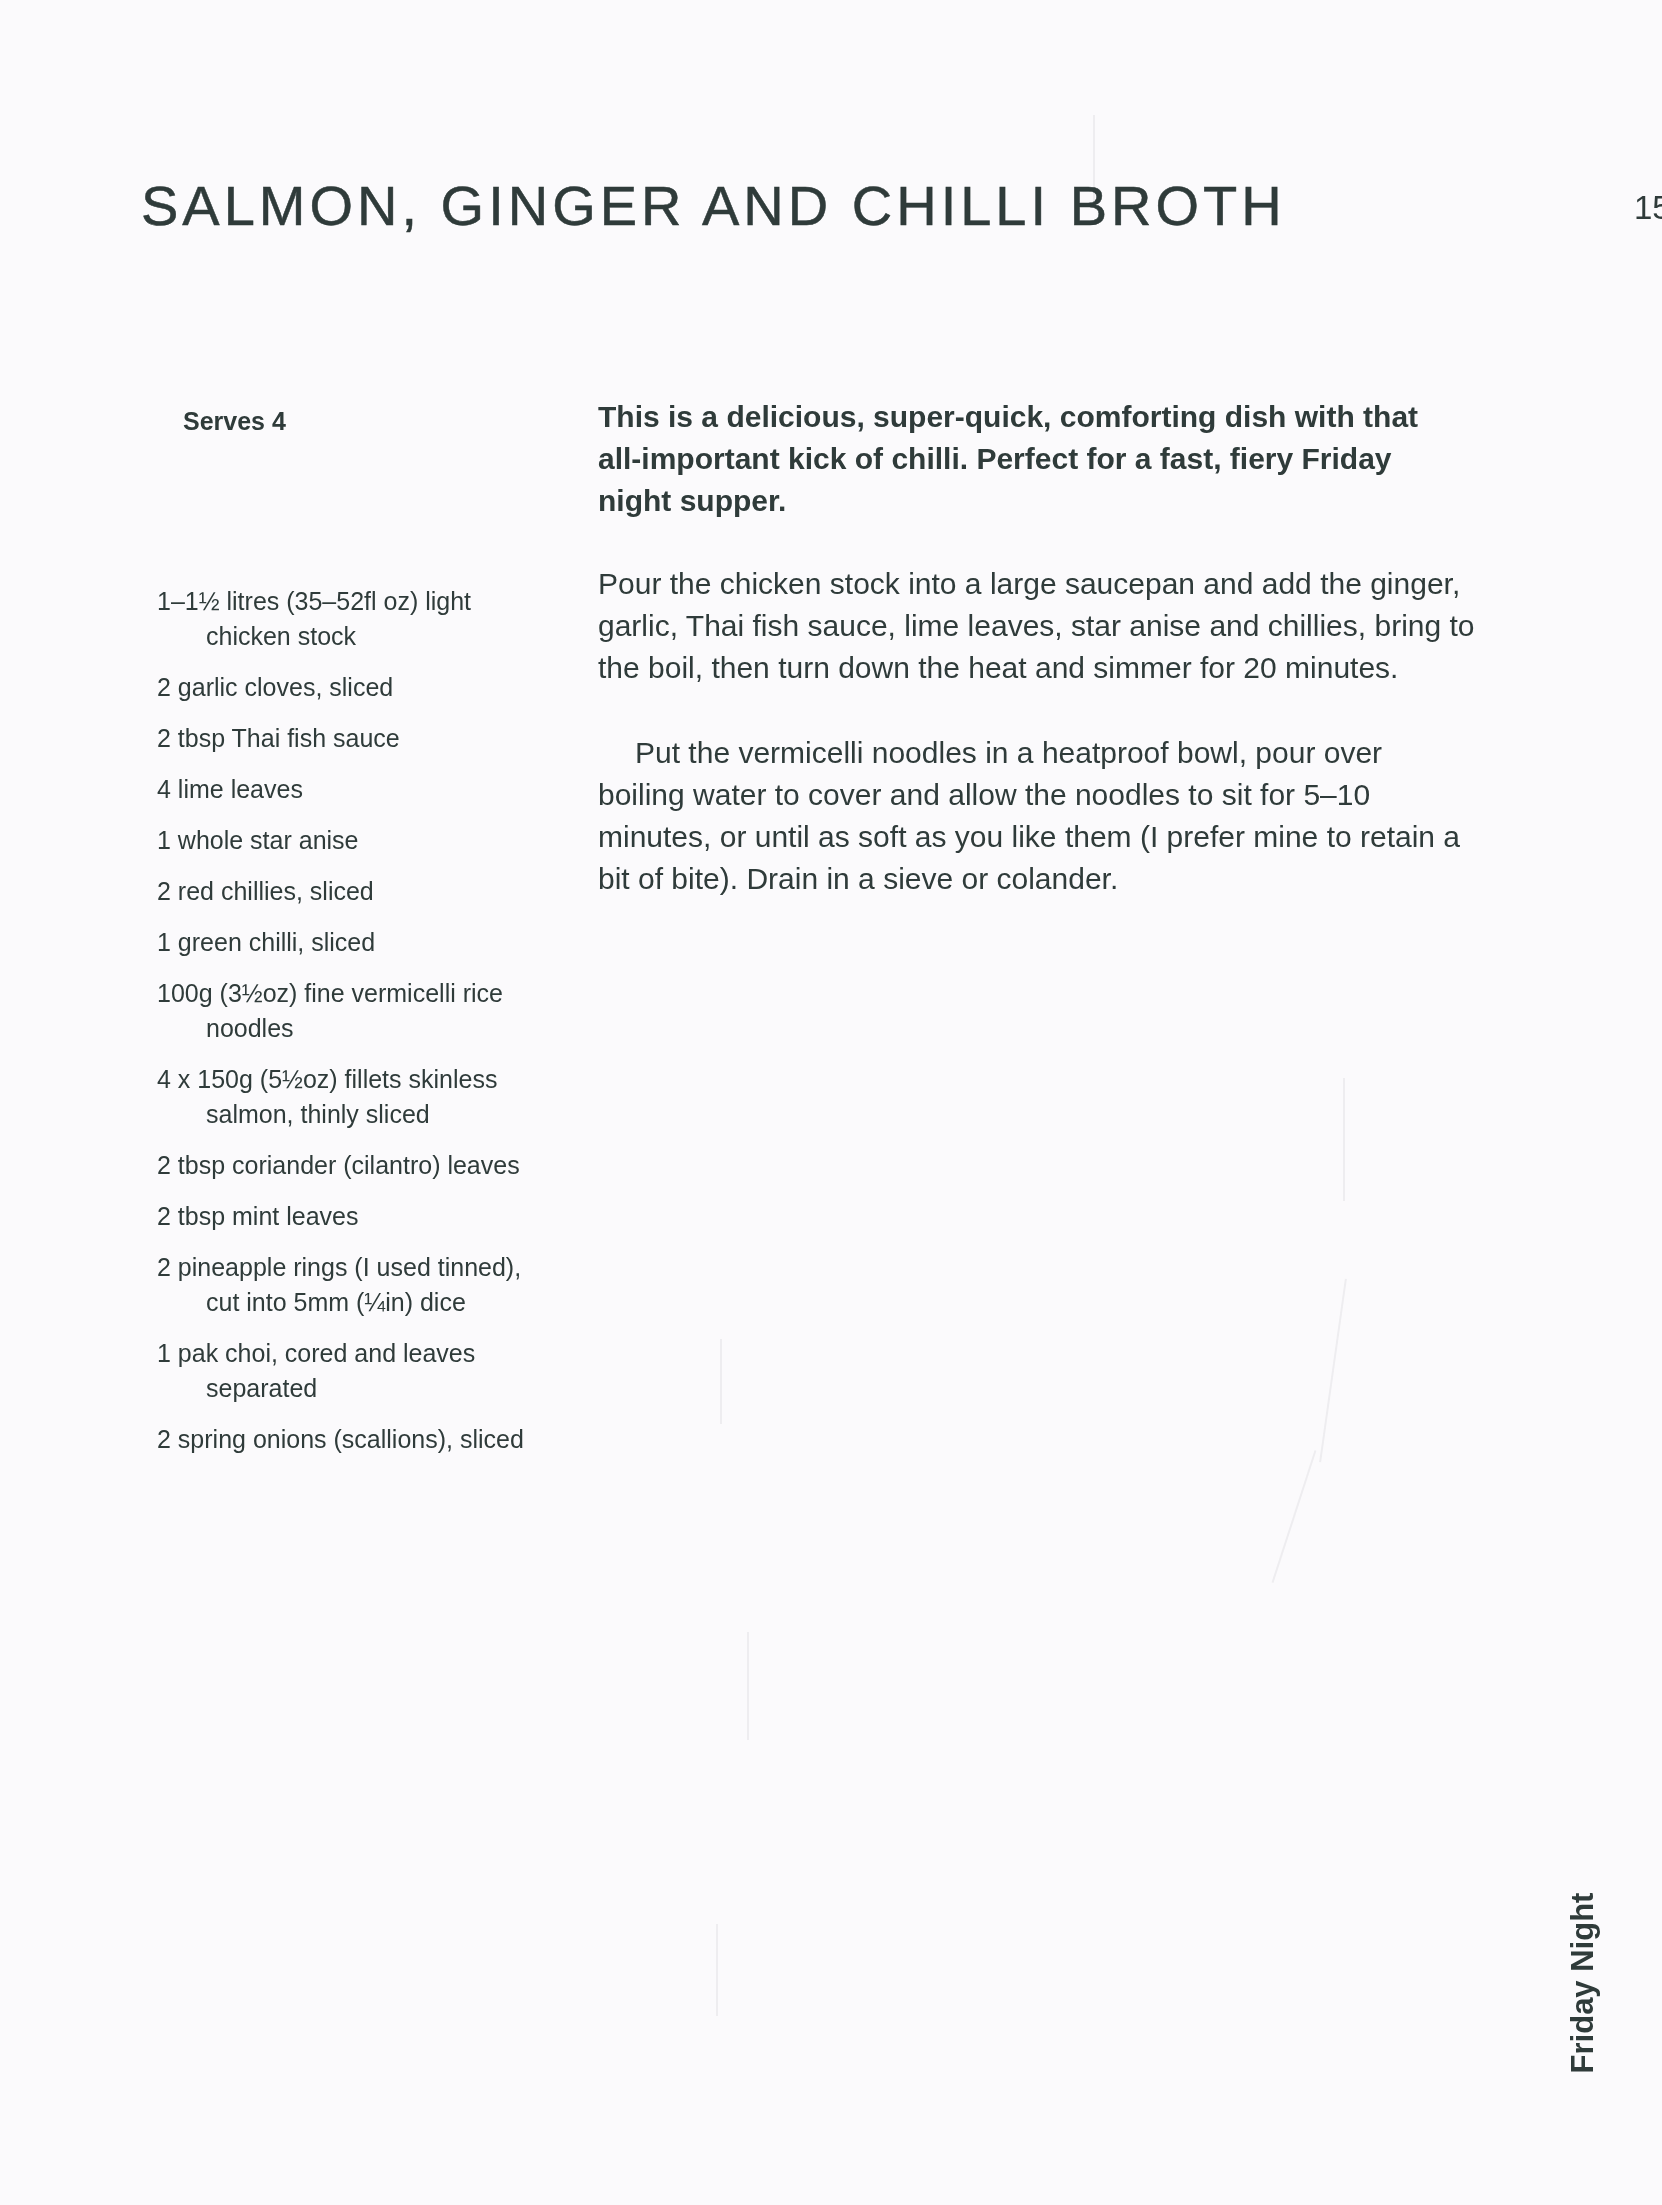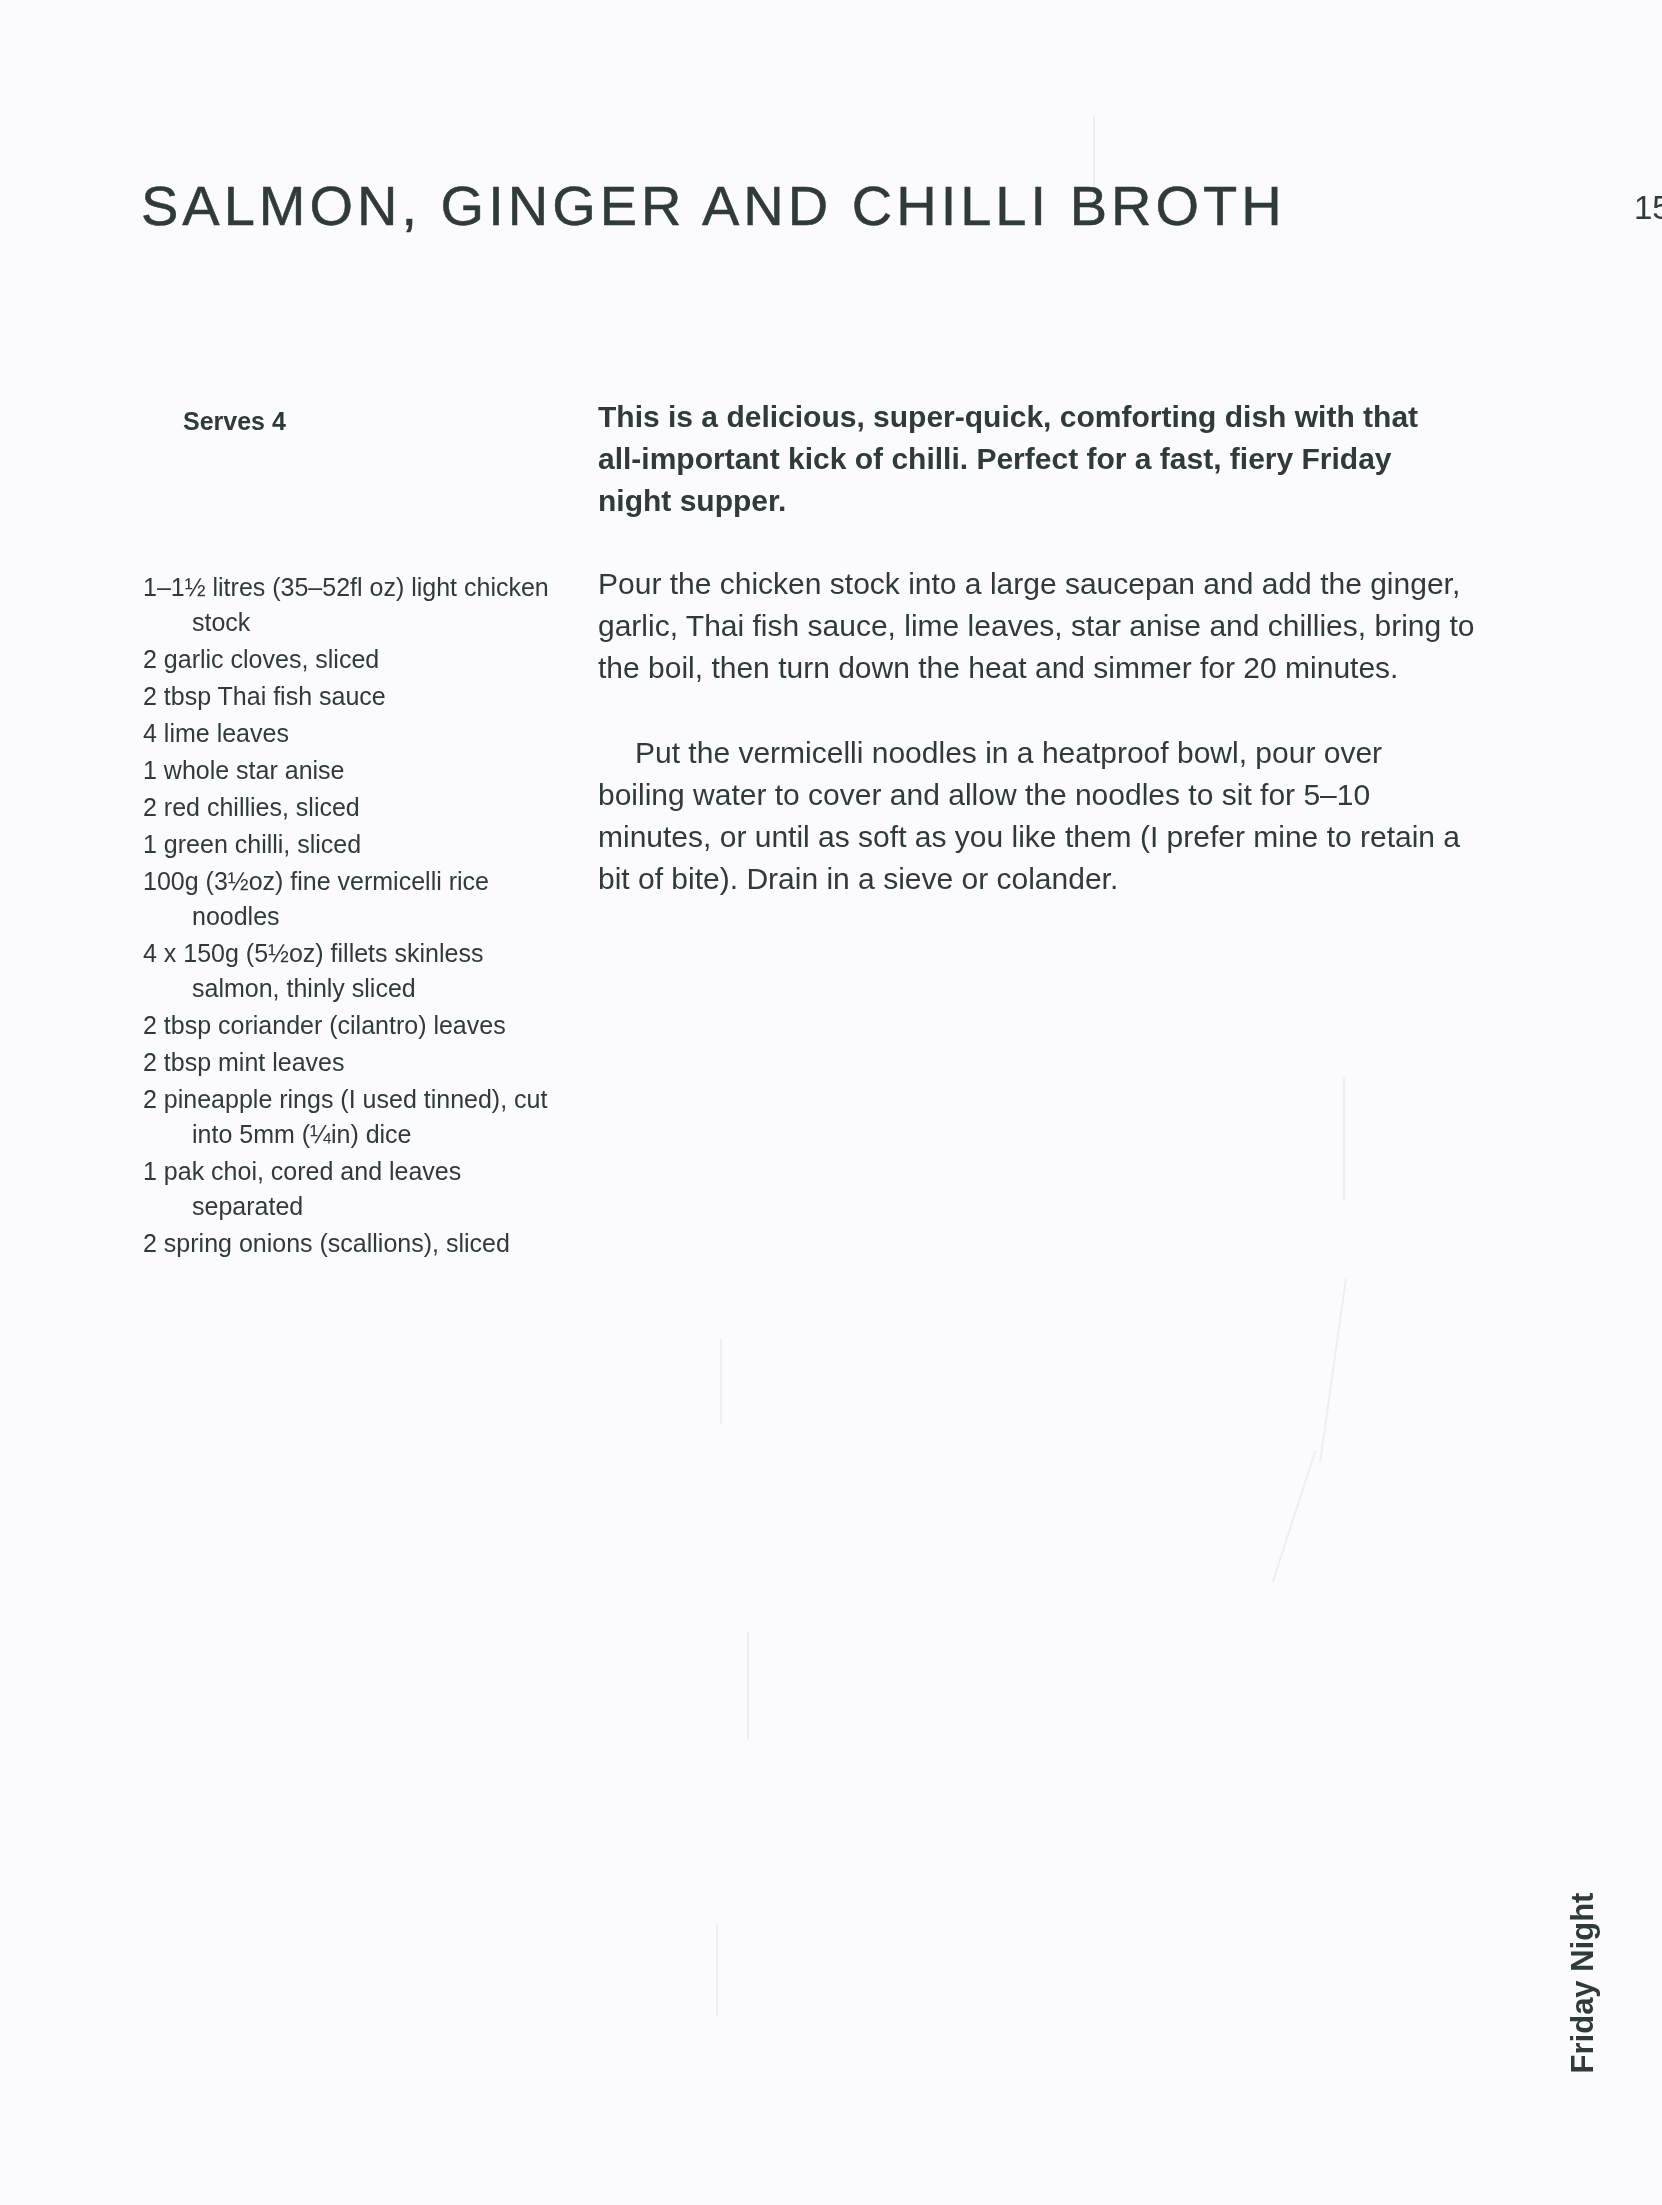--- a/index.html
+++ b/index.html
@@ -58,21 +58,21 @@
       width: 431px;
       margin: 0;
       padding: 0;
       list-style: none;
       font-size: 25px;
       line-height: 35px;
     }
     .ingredients li {
       padding-left: 49px;
       text-indent: -49px;
-      margin: 2px;
+      margin: 16px;
     }
     .intro {
       position: absolute;
       left: 598px;
       top: 396px;
       width: 870px;
       margin: 0;
       font-size: 30px;
       font-weight: 700;
       line-height: 42px;

